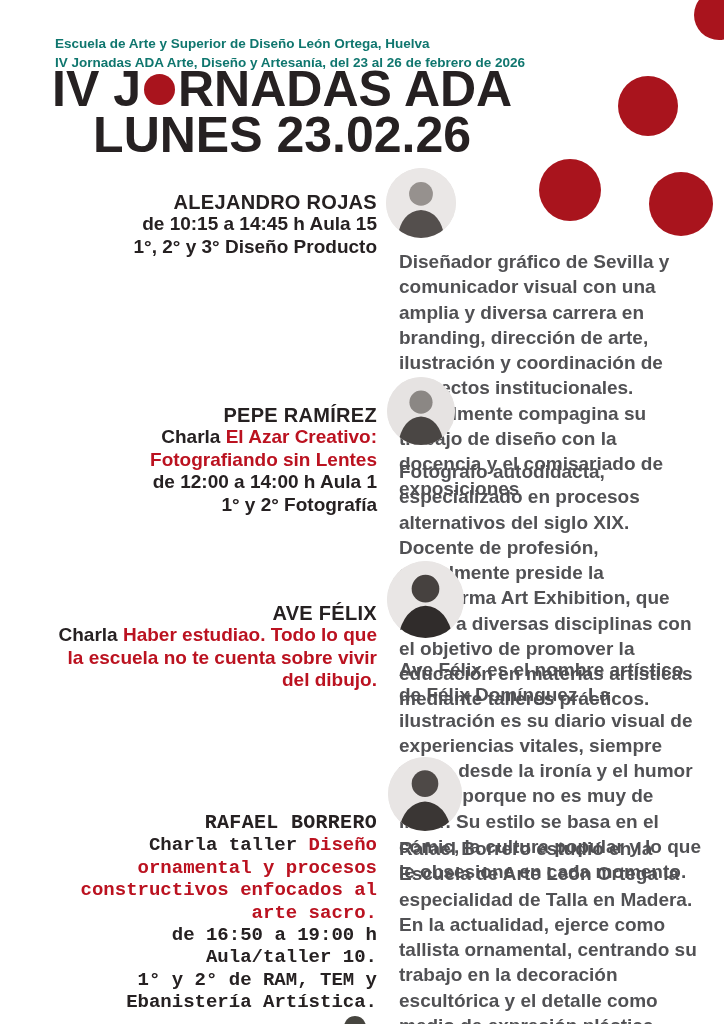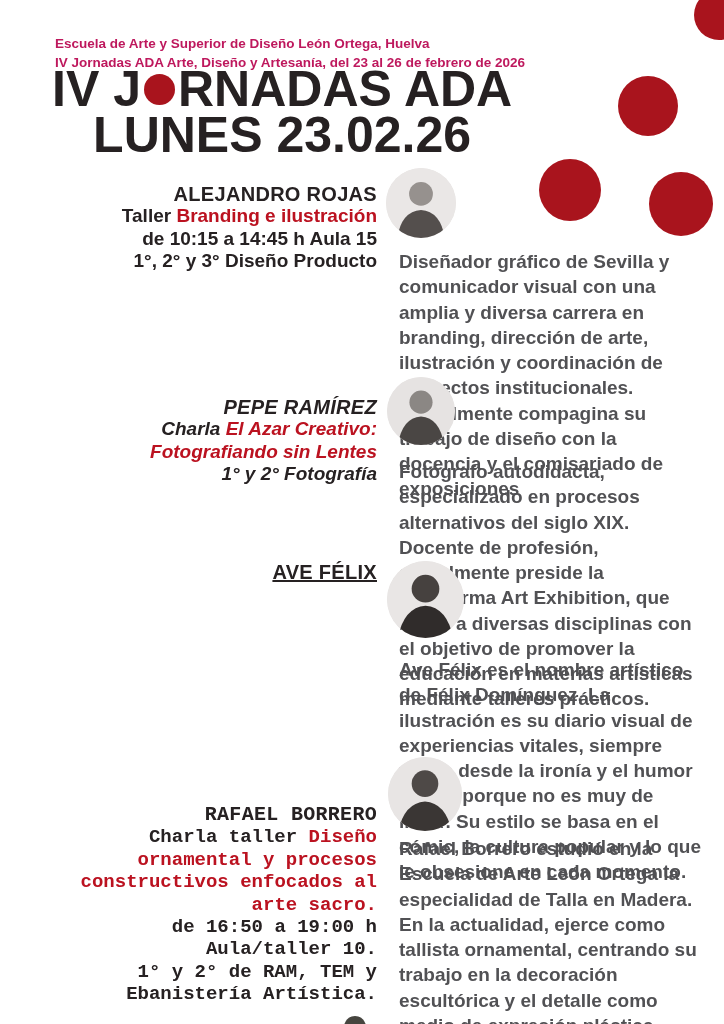--- a/index.html
+++ b/index.html
@@ -9,21 +9,21 @@
     font-family:"Liberation Sans", sans-serif;
     position:relative;
     overflow:hidden;
     color:#262122;
   }
   .page{position:absolute;inset:0;}
 
   
   .header{
     position:absolute;left:55px;top:35px;
-    font-size:13.5px;font-weight:bold;color:#be185d;line-height:1.4;
+    font-size:13.5px;font-weight:bold;color:#0f766e;line-height:1.4;
   }
 
   
   .title{
     position:absolute;left:52px;top:66px;
     font-size:50px;font-weight:bold;color:#262122;
     line-height:0.92;letter-spacing:0px;white-space:nowrap;text-align:center;
   }
   .title .dot{
     display:inline-block;width:31px;height:31px;border-radius:50%;
@@ -35,25 +35,25 @@
   .c1{left:694px;top:-10px;width:50px;height:50px;}
   .c2{left:618px;top:76px;width:60px;height:60px;}
   .c3{left:539px;top:159px;width:62px;height:62px;}
   .c4{left:649px;top:172px;width:64px;height:64px;}
 
   
   .info{
     position:absolute;left:40px;width:337px;text-align:right;
     font-weight:bold;font-size:19px;line-height:22.4px;color:#262122;
   }
-  .speaker{font-size:20px;letter-spacing:0.3px;}
+  .speaker{font-size:20px;letter-spacing:0.3px;margin-top:8px;}
   .talk-title{color:var(--text-red,#bb1220);}
   .s1 .info{top:183px;}
-  .s2 .info{top:396px;font-style:italic;}
-  .s3 .info{top:561px;text-decoration:underline;}
+  .s2 .info{top:396px;}
+  .s3 .info{top:594px;}
   .s4 .info{top:804px;font-family:Liberation Mono, monospace;}
 
   
   .photo{
     position:absolute;border-radius:50%;overflow:hidden;background:#e7e4e3;
   }
   .photo svg{display:block;width:100%;height:100%;}
   .s1 .photo{left:386px;top:168px;width:70px;height:70px;}
   .s2 .photo{left:387px;top:377px;width:68px;height:68px;}
   .s3 .photo{left:387px;top:561px;width:77px;height:77px;}
@@ -91,59 +91,60 @@
   </div>
 
   <div class="circle c1"></div>
   <div class="circle c2"></div>
   <div class="circle c3"></div>
   <div class="circle c4"></div>
 
   <section class="s1">
     <div class="info">
       <div class="speaker">ALEJANDRO ROJAS</div>
-      <div>
-        <span>Taller</span>
-        <span class="talk-title">Branding e ilustración</span>
-      </div>
       <div>de 10:15 a 14:45 h Aula 15</div>
       <div>1°, 2° y 3° Diseño Producto</div>
     </div>
     <div class="photo">
       <svg viewBox="0 0 100 100">
         <circle cx="50" cy="50" r="50" fill="#eae7e6"></circle>
         <circle cx="50" cy="37" r="17" fill="#96918e"></circle>
         <path d="M16 100 Q22 62 50 60 Q78 62 84 100 Z" fill="#544f4d"></path>
       </svg>
     </div>
     <p class="bio">Diseñador gráfico de Sevilla y comunicador visual  con una amplia y diversa carrera en branding, dirección de arte, ilustración y coordinación de proyectos institucionales. Actualmente compagina su trabajo de diseño con la docencia y el comisariado de exposiciones</p>
   </section>
 
   <section class="s2">
     <div class="info">
       <div class="speaker">PEPE RAMÍREZ</div>
       <div>
         <span>Charla</span>
         <span class="talk-title">El Azar Creativo: Fotografiando sin Lentes</span>
       </div>
+      <div>de 12:00 a 14:00 h Aula 1</div>
       <div>1° y 2° Fotografía</div>
     </div>
     <div class="photo">
       <svg viewBox="0 0 100 100">
         <circle cx="50" cy="50" r="50" fill="#e6e3e2"></circle>
         <circle cx="50" cy="37" r="17" fill="#8b8784"></circle>
         <path d="M16 100 Q22 60 50 58 Q78 60 84 100 Z" fill="#4a4644"></path>
       </svg>
     </div>
     <p class="bio">Fotógrafo autodidacta, especializado en procesos alternativos del siglo XIX. Docente de profesión, actualmente preside la plataforma Art Exhibition, que reune a diversas disciplinas  con el objetivo de promover la educación en materias artísticas mediante talleres prácticos.</p>
   </section>
 
   <section class="s3">
     <div class="info">
       <div class="speaker">AVE FÉLIX</div>
+      <div>
+        <span>Charla</span>
+        <span class="talk-title">Haber estudiao. Todo lo que la escuela no te cuenta sobre vivir del dibujo.</span>
+      </div>
     </div>
     <div class="photo">
       <svg viewBox="0 0 100 100">
         <circle cx="50" cy="50" r="50" fill="#e9e6e5"></circle>
         <circle cx="50" cy="36" r="18" fill="#46413f"></circle>
         <path d="M14 100 Q22 60 50 58 Q78 60 86 100 Z" fill="#302c2b"></path>
       </svg>
     </div>
     <p class="bio">Ave Félix es el nombre artístico de Félix Domínguez. La ilustración es su diario visual de experiencias vitales, siempre vistas desde la ironía y el humor negro, porque no es muy de llorar. Su estilo se basa en el cómic, la cultura popular y lo que le obsesione en cada momento.</p>
   </section>

